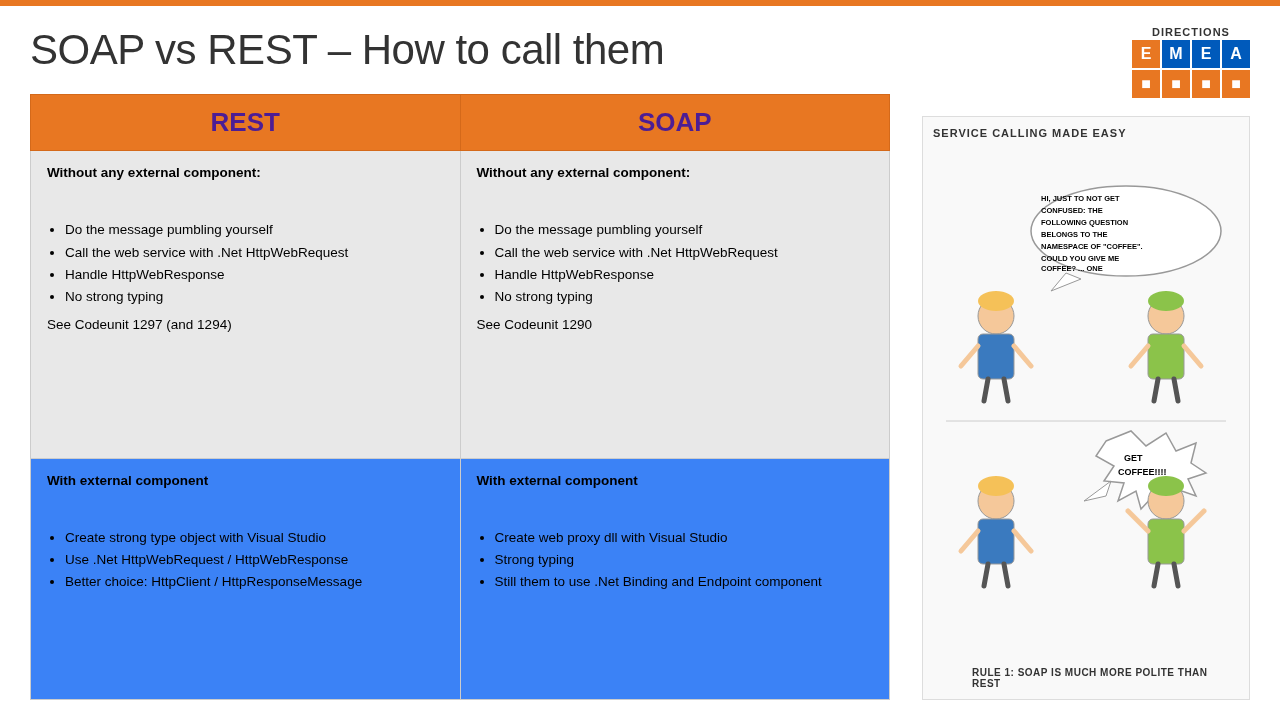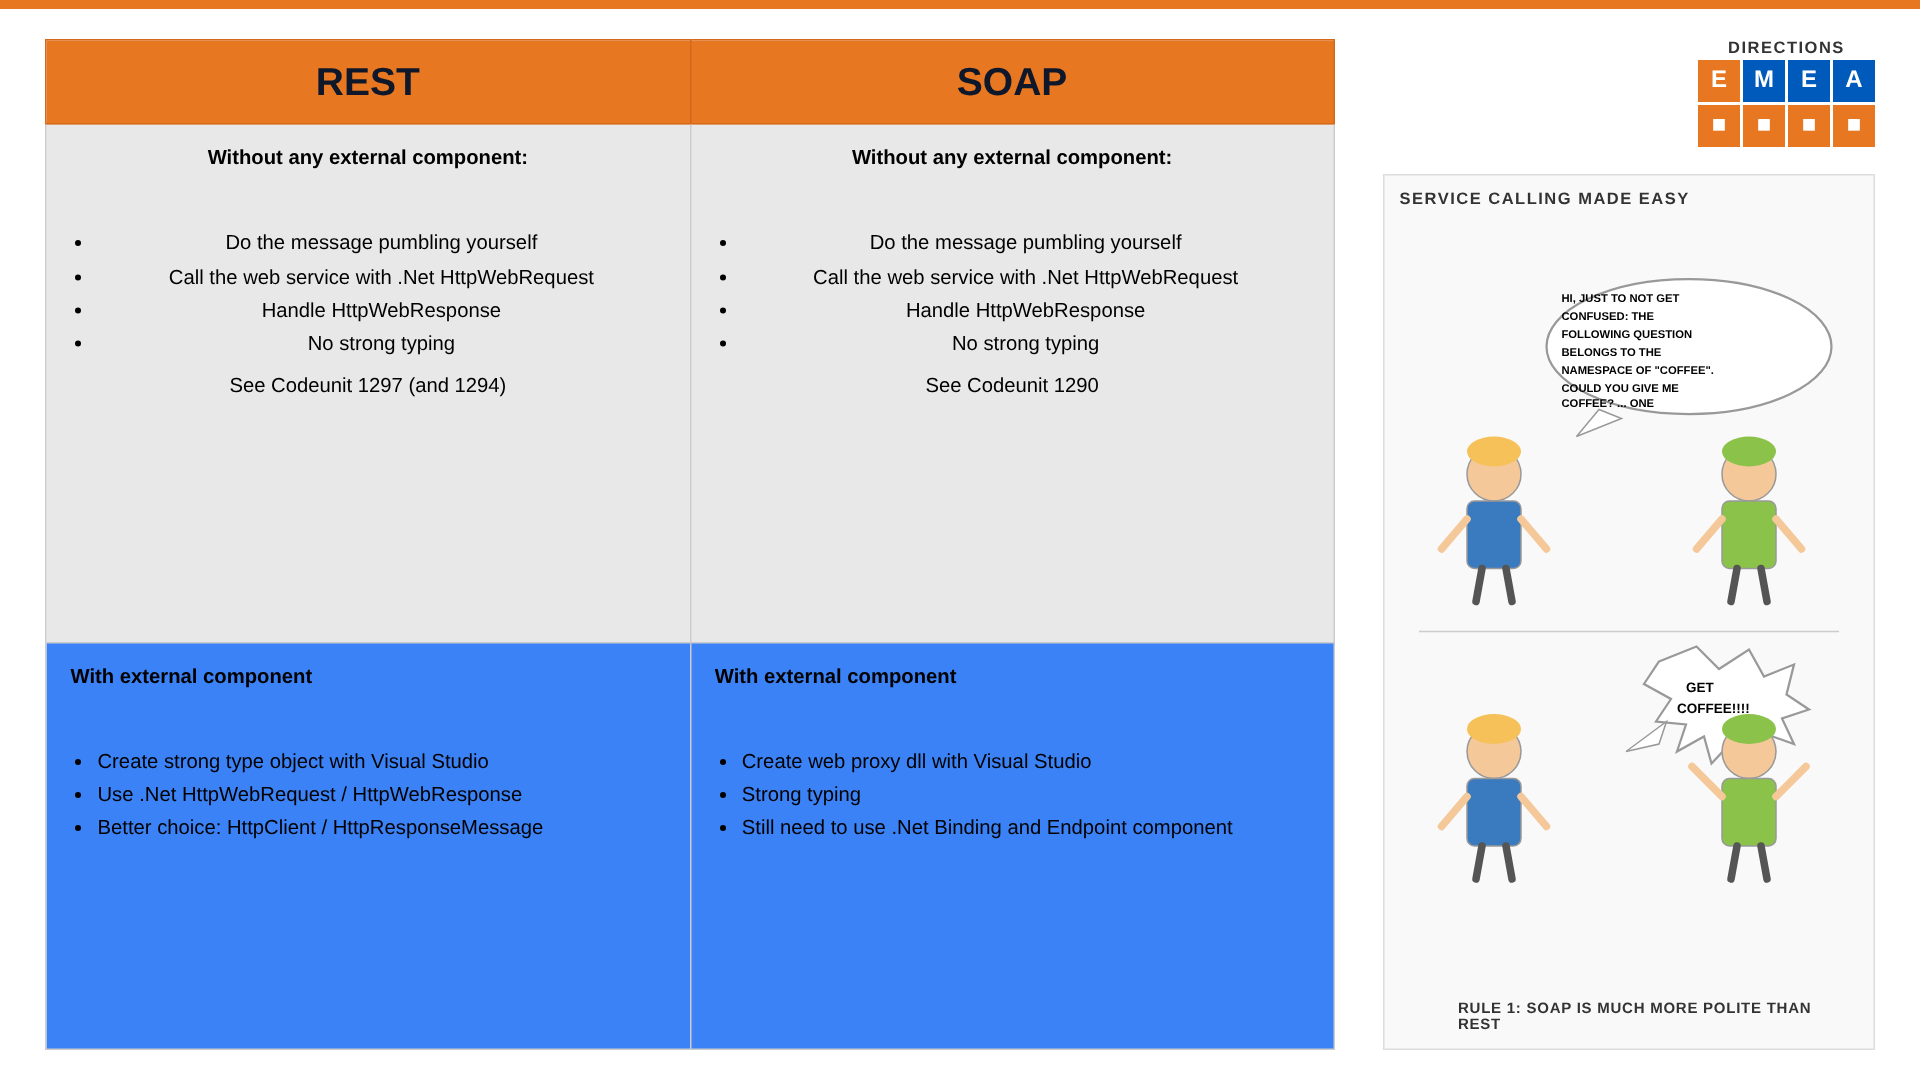--- a/index.html
+++ b/index.html
@@ -50,40 +50,39 @@
     
     .comparison-table {
       width: 100%;
       border-collapse: collapse;
       border: 1px solid #ccc;
       flex: 1;
     }
 
     .comparison-table th {
       background: #e87722;
-      color: #0f172a;
+      color: #4c1d95;
       font-size: 26px;
       font-weight: 700;
       text-align: center;
       padding: 12px 20px;
       border: 1px solid #d4691a;
     }
 
     .comparison-table td {
       vertical-align: top;
       padding: 12px 16px;
       font-size: 13.5px;
       line-height: 1.5;
       border: 1px solid #ccc;
       width: 50%;
     }
 
     .shaded-row td {
       background: #e8e8e8;
-      text-align: center;
     }
 
     .white-row td {
       background: #3b82f6;
     }
 
     .cell-title {
       font-weight: 600;
       margin-bottom: 4px;
     }
@@ -188,20 +187,21 @@
       margin-left: 39px;
     }
   </style>
 </head>
 <body>
 
 <div class="top-bar"></div>
 
 <div class="main-container">
   <div class="left-panel">
+    <h1 class="page-title">SOAP vs REST – How to call them</h1>
 
     <table class="comparison-table">
       <thead>
         <tr>
           <th>REST</th>
           <th>SOAP</th>
         </tr>
       </thead>
       <tbody>
         <tr class="shaded-row">
@@ -233,21 +233,21 @@
               <li>Create strong type object with Visual Studio</li>
               <li>Use .Net HttpWebRequest / HttpWebResponse</li>
               <li>Better choice: HttpClient / HttpResponseMessage</li>
             </ul>
           </td>
           <td>
             <div class="cell-title">With external component</div>
             <ul class="bullet-list">
               <li>Create web proxy dll with Visual Studio</li>
               <li>Strong typing</li>
-              <li>Still need to use .Net Binding and Endpoint component</li>
+              <li>Still them to use .Net Binding and Endpoint component</li>
             </ul>
           </td>
         </tr>
       </tbody>
     </table>
   </div>
 
   <div class="right-panel">
 
     <div class="directions-logo">

